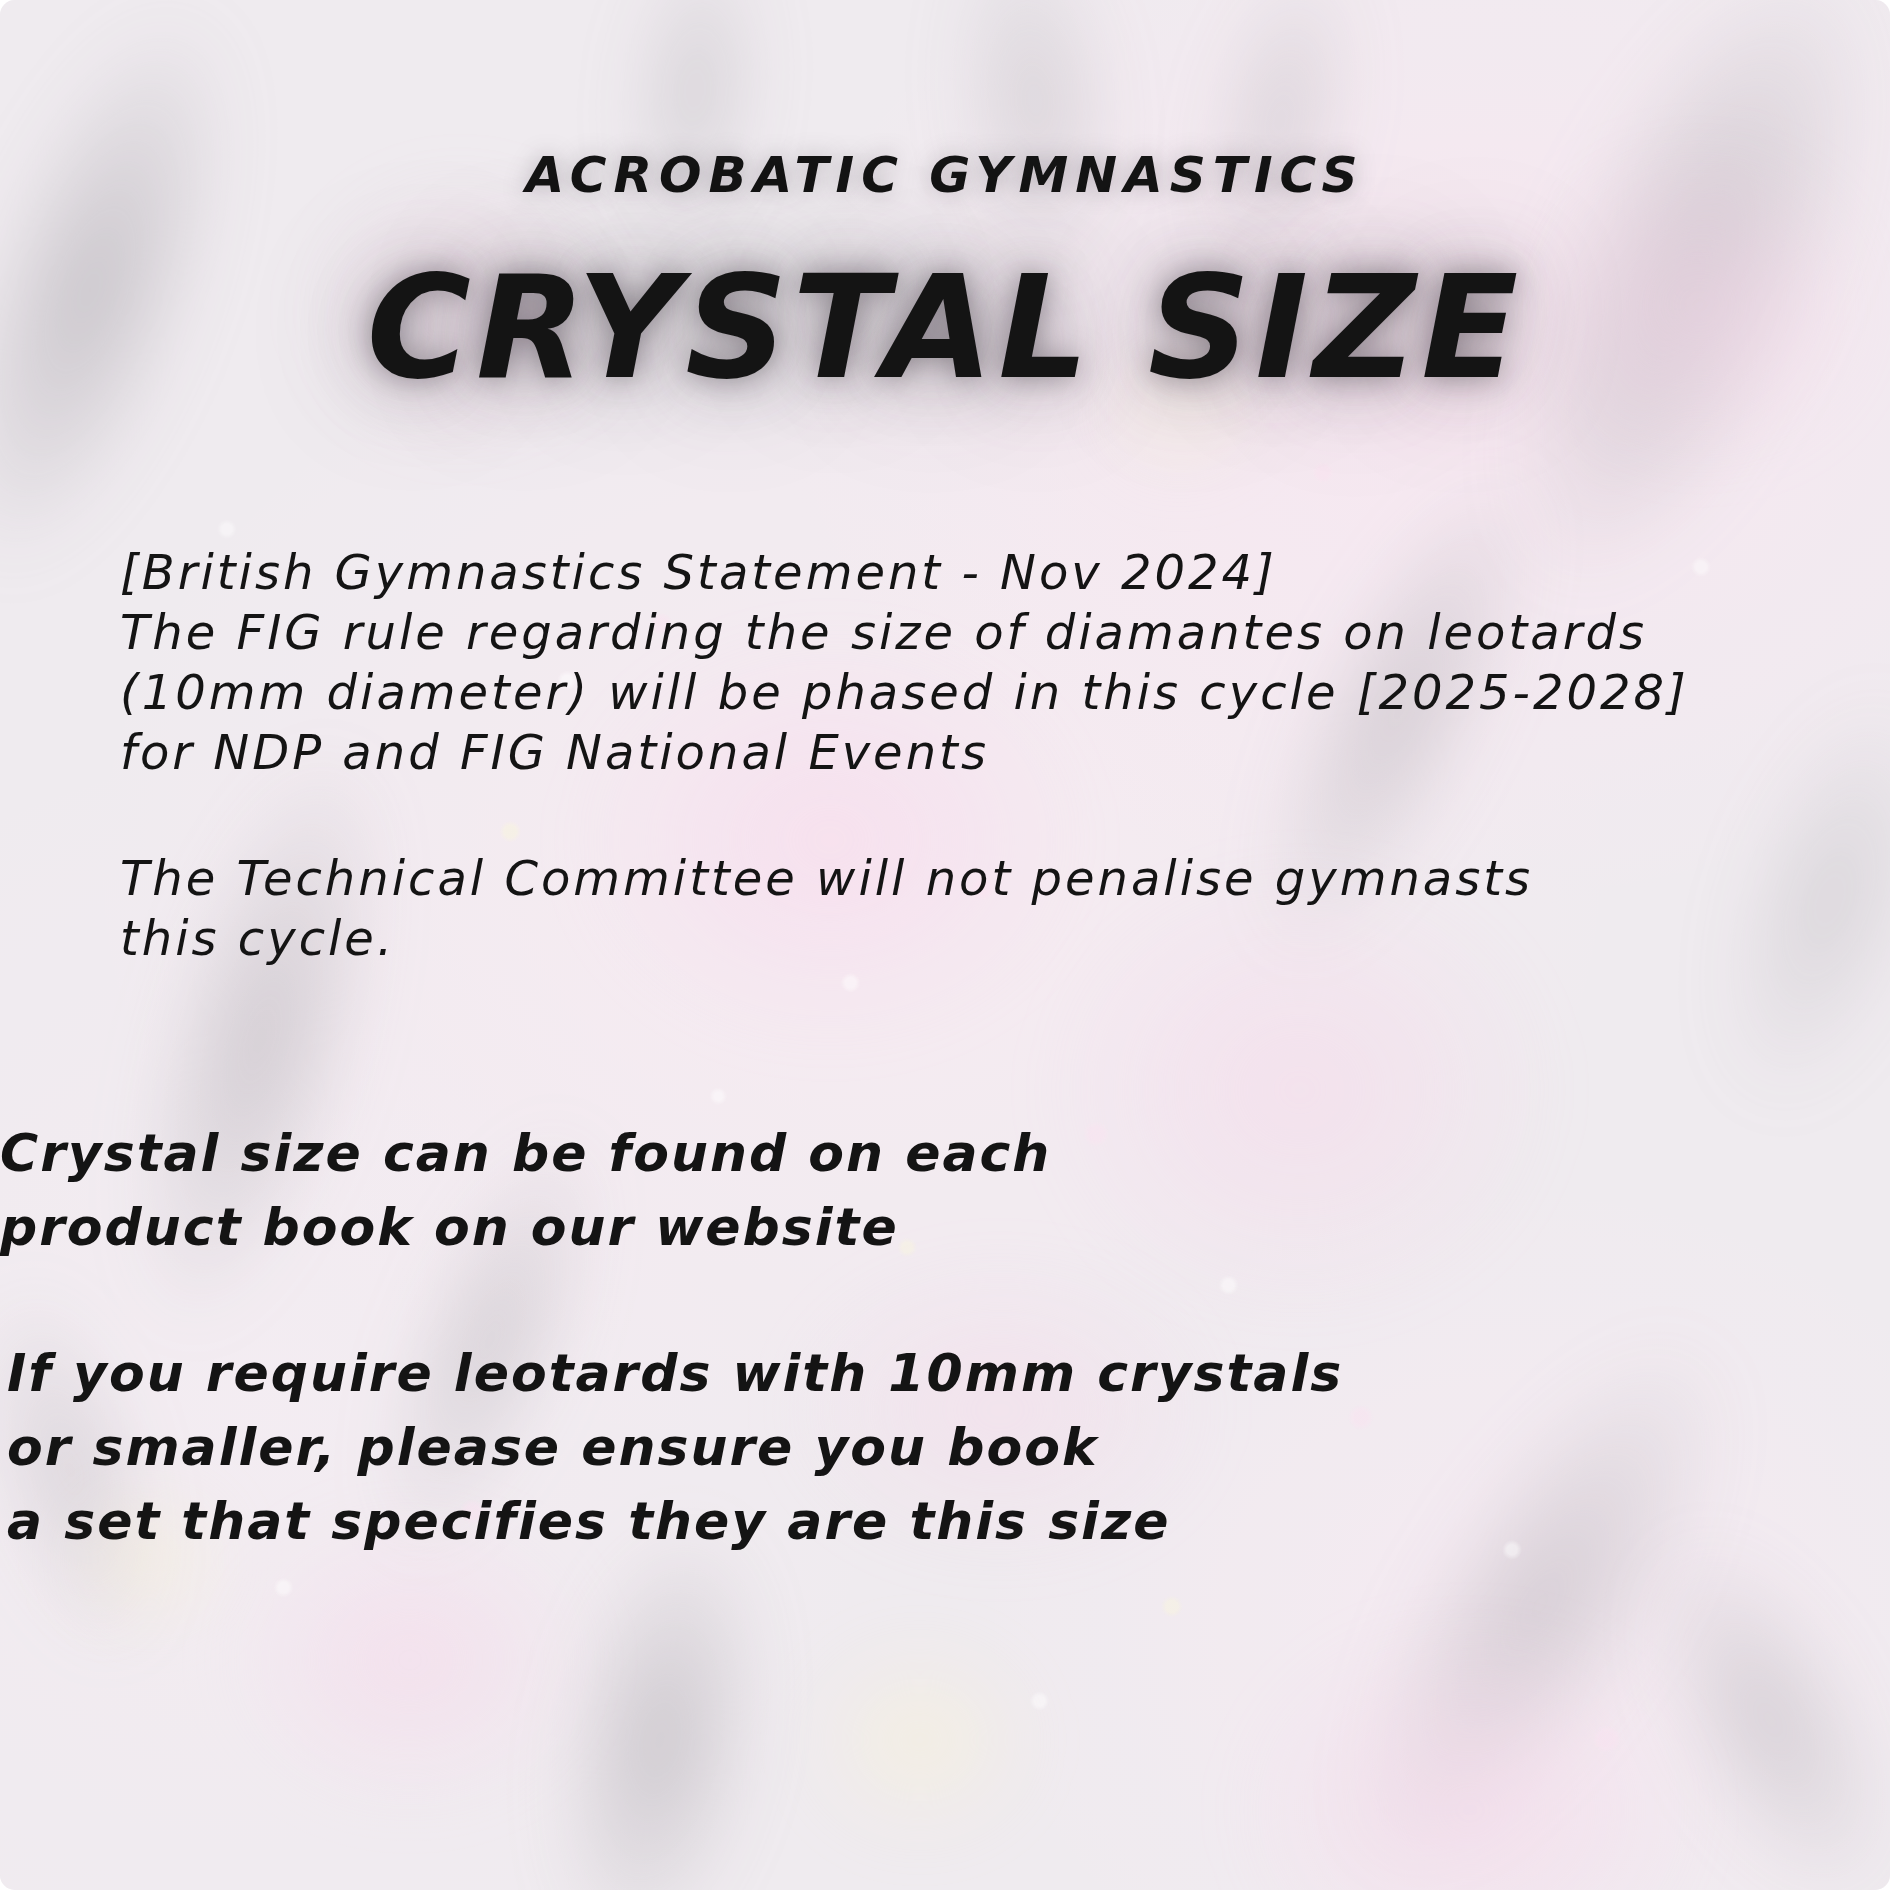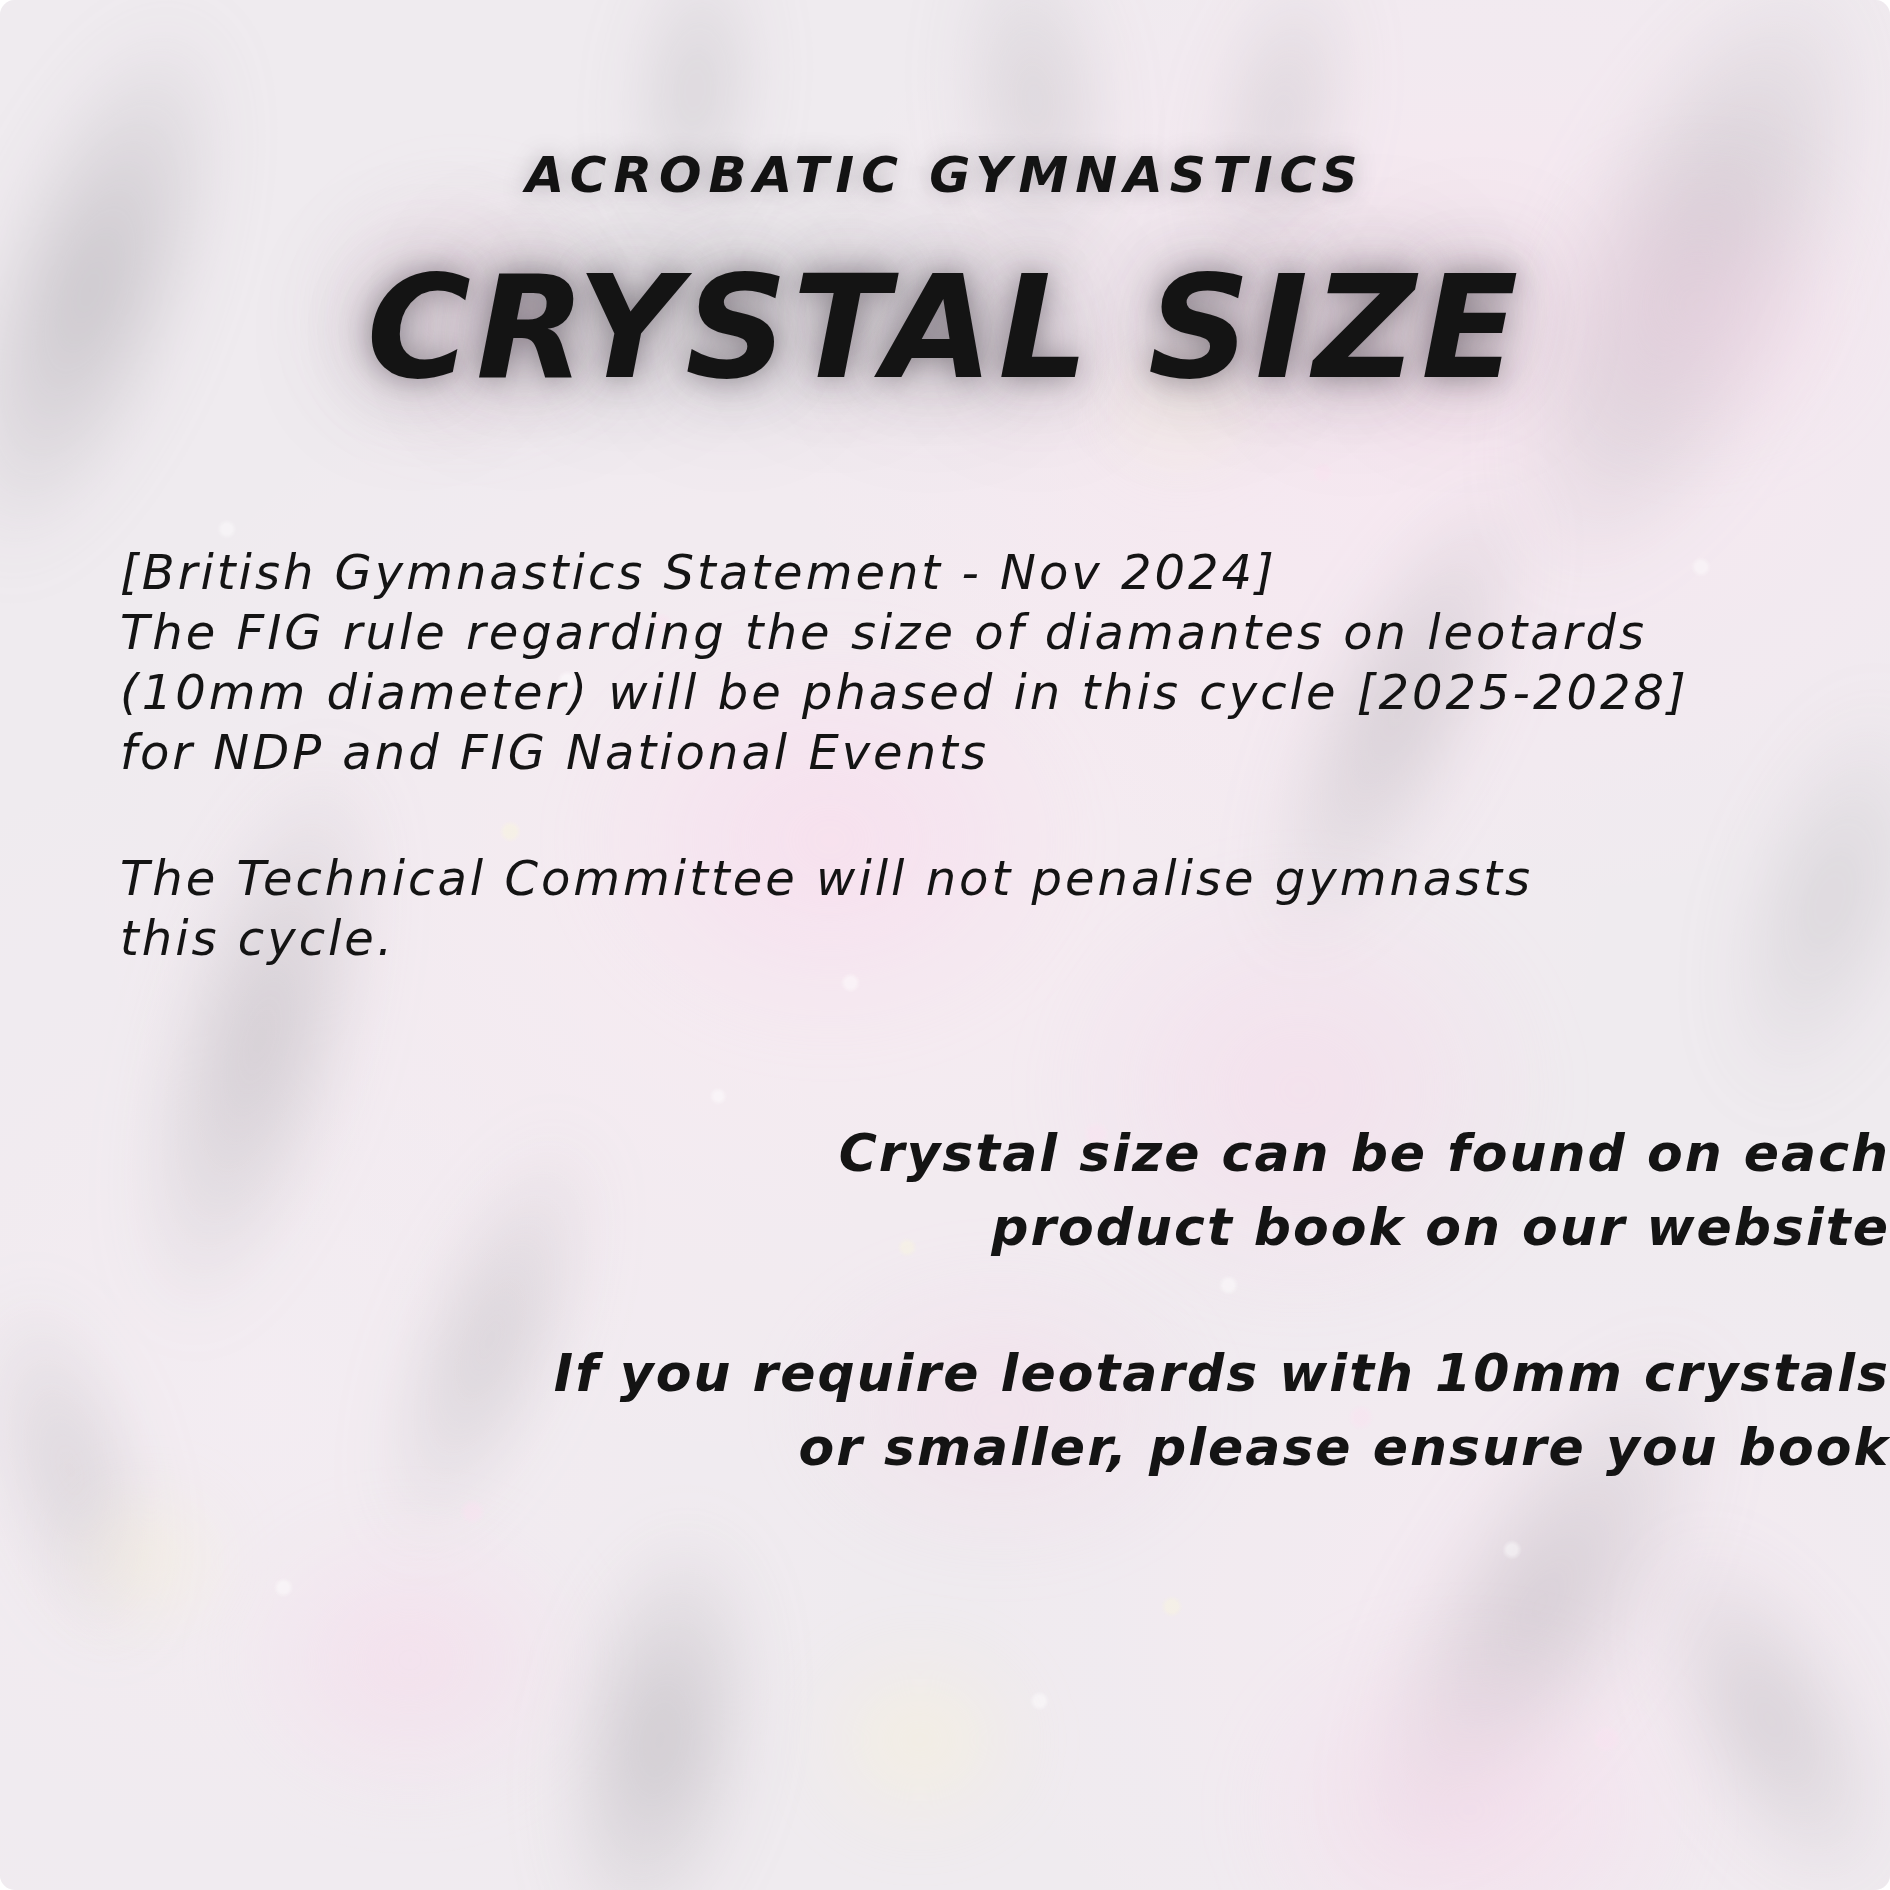--- a/index.html
+++ b/index.html
@@ -109,21 +109,21 @@
     font-size: 48px;
     line-height: 60px;
     font-style: italic;
     letter-spacing: 3px;
   }
   .statement p { margin: 0 0 66px 0; }
   .statement p:last-child { margin-bottom: 0; }
   .line { display: block; white-space: nowrap; }
   .highlights {
     margin-top: 148px;
-    text-align: right;
+    text-align: left;
     font-size: 52px;
     line-height: 74px;
     font-weight: 700;
     font-style: italic;
     letter-spacing: 2px;
   }
   .highlights .block { margin: 0 0 72px 0; }
   .highlights .block:last-child { margin-bottom: 0; padding-left: 7px; }
 </style>
 </head>
@@ -178,17 +178,18 @@
     </section>
 
     <section class="highlights">
       <div class="block">
         <span class="line">Crystal size can be found on each</span>
         <span class="line">product book on our website</span>
       </div>
       <div class="block">
         <span class="line">If you require leotards with 10mm crystals</span>
         <span class="line">or smaller, please ensure you book</span>
+        <span class="line">a set that specifies they are this size</span>
       </div>
     </section>
 
   </div>
 </div>
 
 </body></html>

